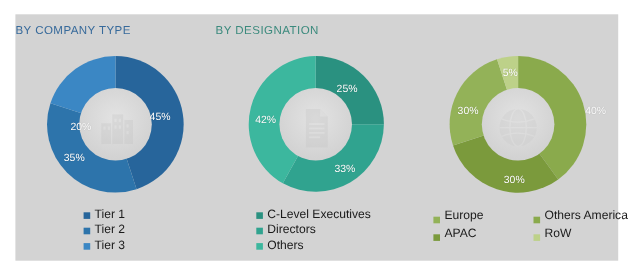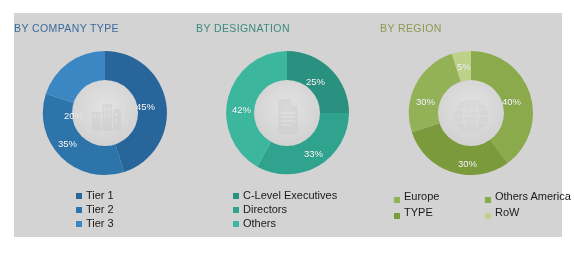--- a/index.html
+++ b/index.html
@@ -218,21 +218,20 @@
       </div>
       <div class="legend-row legend-single">
         <span class="swatch" style="background:#3cb79e;"></span>
         <span class="legend-text">Others</span>
       </div>
     </div>
   </div>
 
   <div class="chart-col" id="col-region">
 
-    <div class="chart-title" id="title-region">BY REGION</div>
 
     <div class="donut-wrap">
       <svg viewBox="0 0 134 134">
         <defs>
           <radialGradient id="hubGrayC" cx="50%" cy="42%" r="62%">
             <stop offset="0%" stop-color="#e3e3e3"></stop>
             <stop offset="100%" stop-color="#d0d0d0"></stop>
           </radialGradient>
         </defs>
 
@@ -246,38 +245,38 @@
         <circle cx="67" cy="67" r="33" fill="url(#hubGrayC)"></circle>
 
         <g opacity="0.30">
           <circle cx="67" cy="70" r="17" fill="#c8c8c8"></circle>
           <ellipse cx="67" cy="70" rx="7.5" ry="17" fill="none" stroke="#dddddd" stroke-width="1.2"></ellipse>
           <line x1="50" y1="70" x2="84" y2="70" stroke="#dddddd" stroke-width="1.2"></line>
           <path d="M52 62 q15 6 30 0" fill="none" stroke="#dddddd" stroke-width="1.2"></path>
           <path d="M52 78 q15 -6 30 0" fill="none" stroke="#dddddd" stroke-width="1.2"></path>
         </g>
       </svg>
-      <span class="pct-label" style="left:98px; top:50px;">40%</span>
+      <span class="pct-label" style="left:98px; top:50px;padding-left:30px;">40%</span>
       <span class="pct-label" style="left:54px; top:112px;">30%</span>
       <span class="pct-label" style="left:12px; top:50px;">30%</span>
       <span class="pct-label" style="left:53px; top:15px;">5%</span>
     </div>
 
     <div class="legend legend-grid" id="legend-region">
       <div class="legend-cell">
         <span class="swatch" style="background:#93b258;"></span>
         <span class="legend-text">Europe</span>
       </div>
       <div class="legend-cell">
         <span class="swatch" style="background:#8aaa4c;"></span>
         <span class="legend-text">Others America</span>
       </div>
       <div class="legend-cell">
         <span class="swatch" style="background:#7b9a3c;"></span>
-        <span class="legend-text">TYPE</span>
+        <span class="legend-text">APAC</span>
       </div>
       <div class="legend-cell">
         <span class="swatch" style="background:#bdd189;"></span>
         <span class="legend-text">RoW</span>
       </div>
     </div>
   </div>
 
 </div>
 

